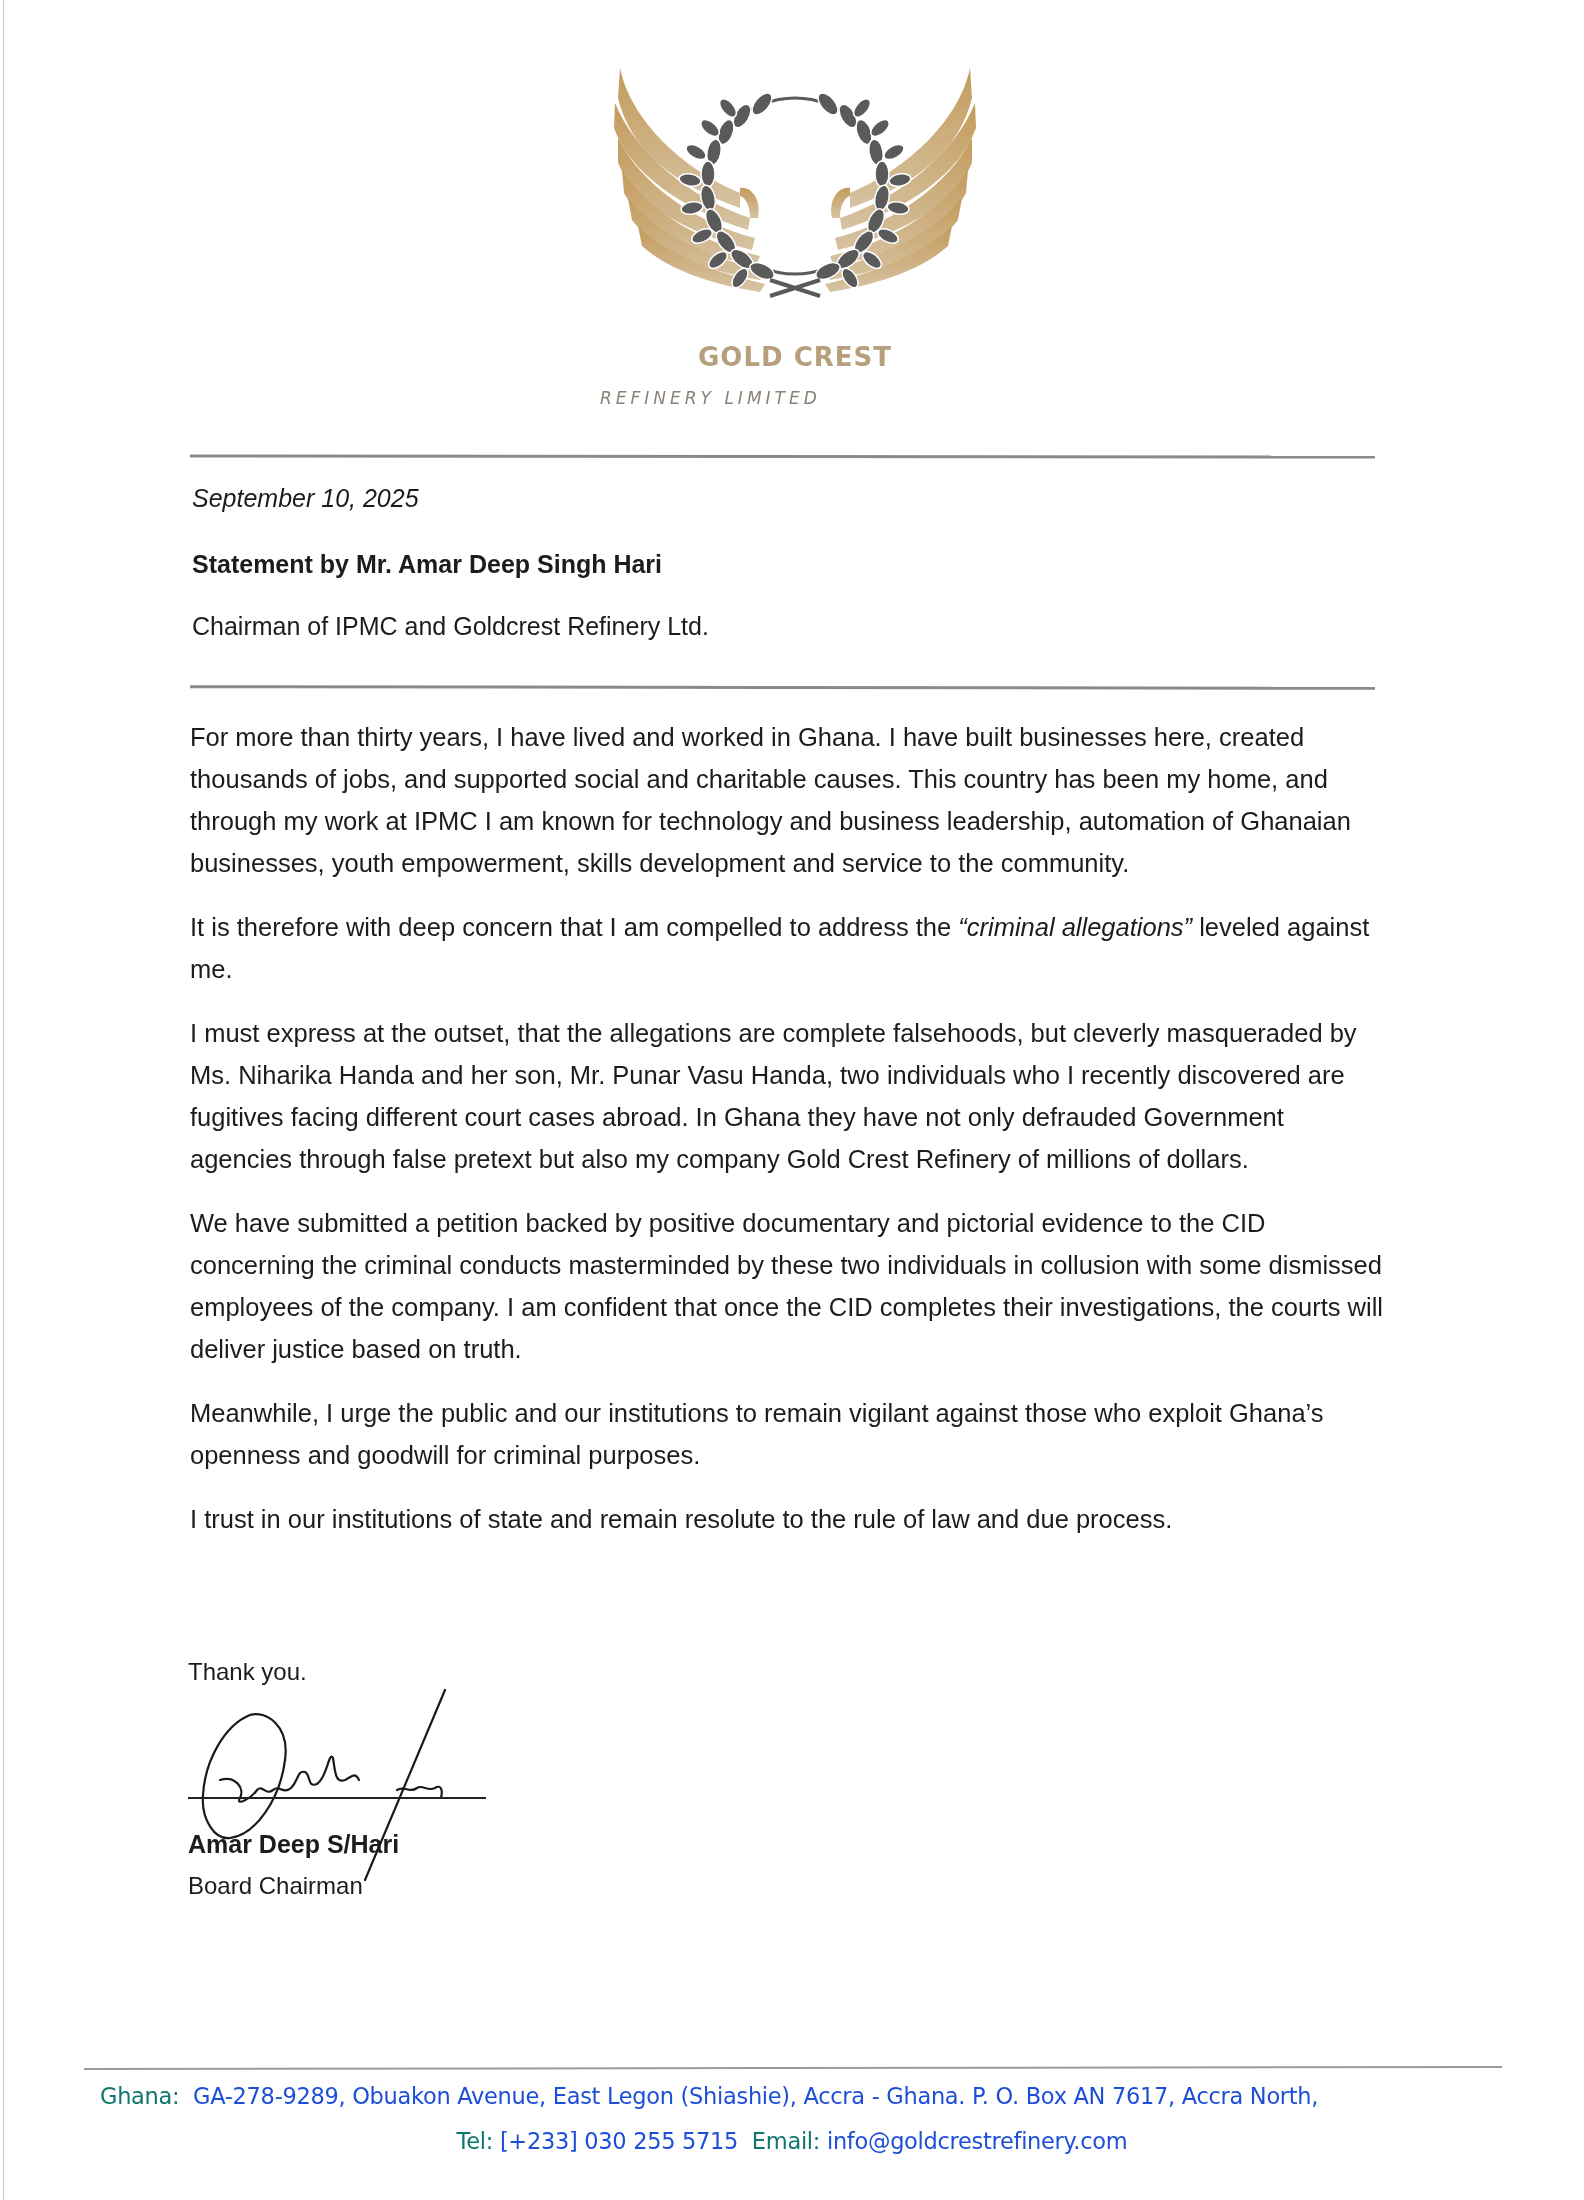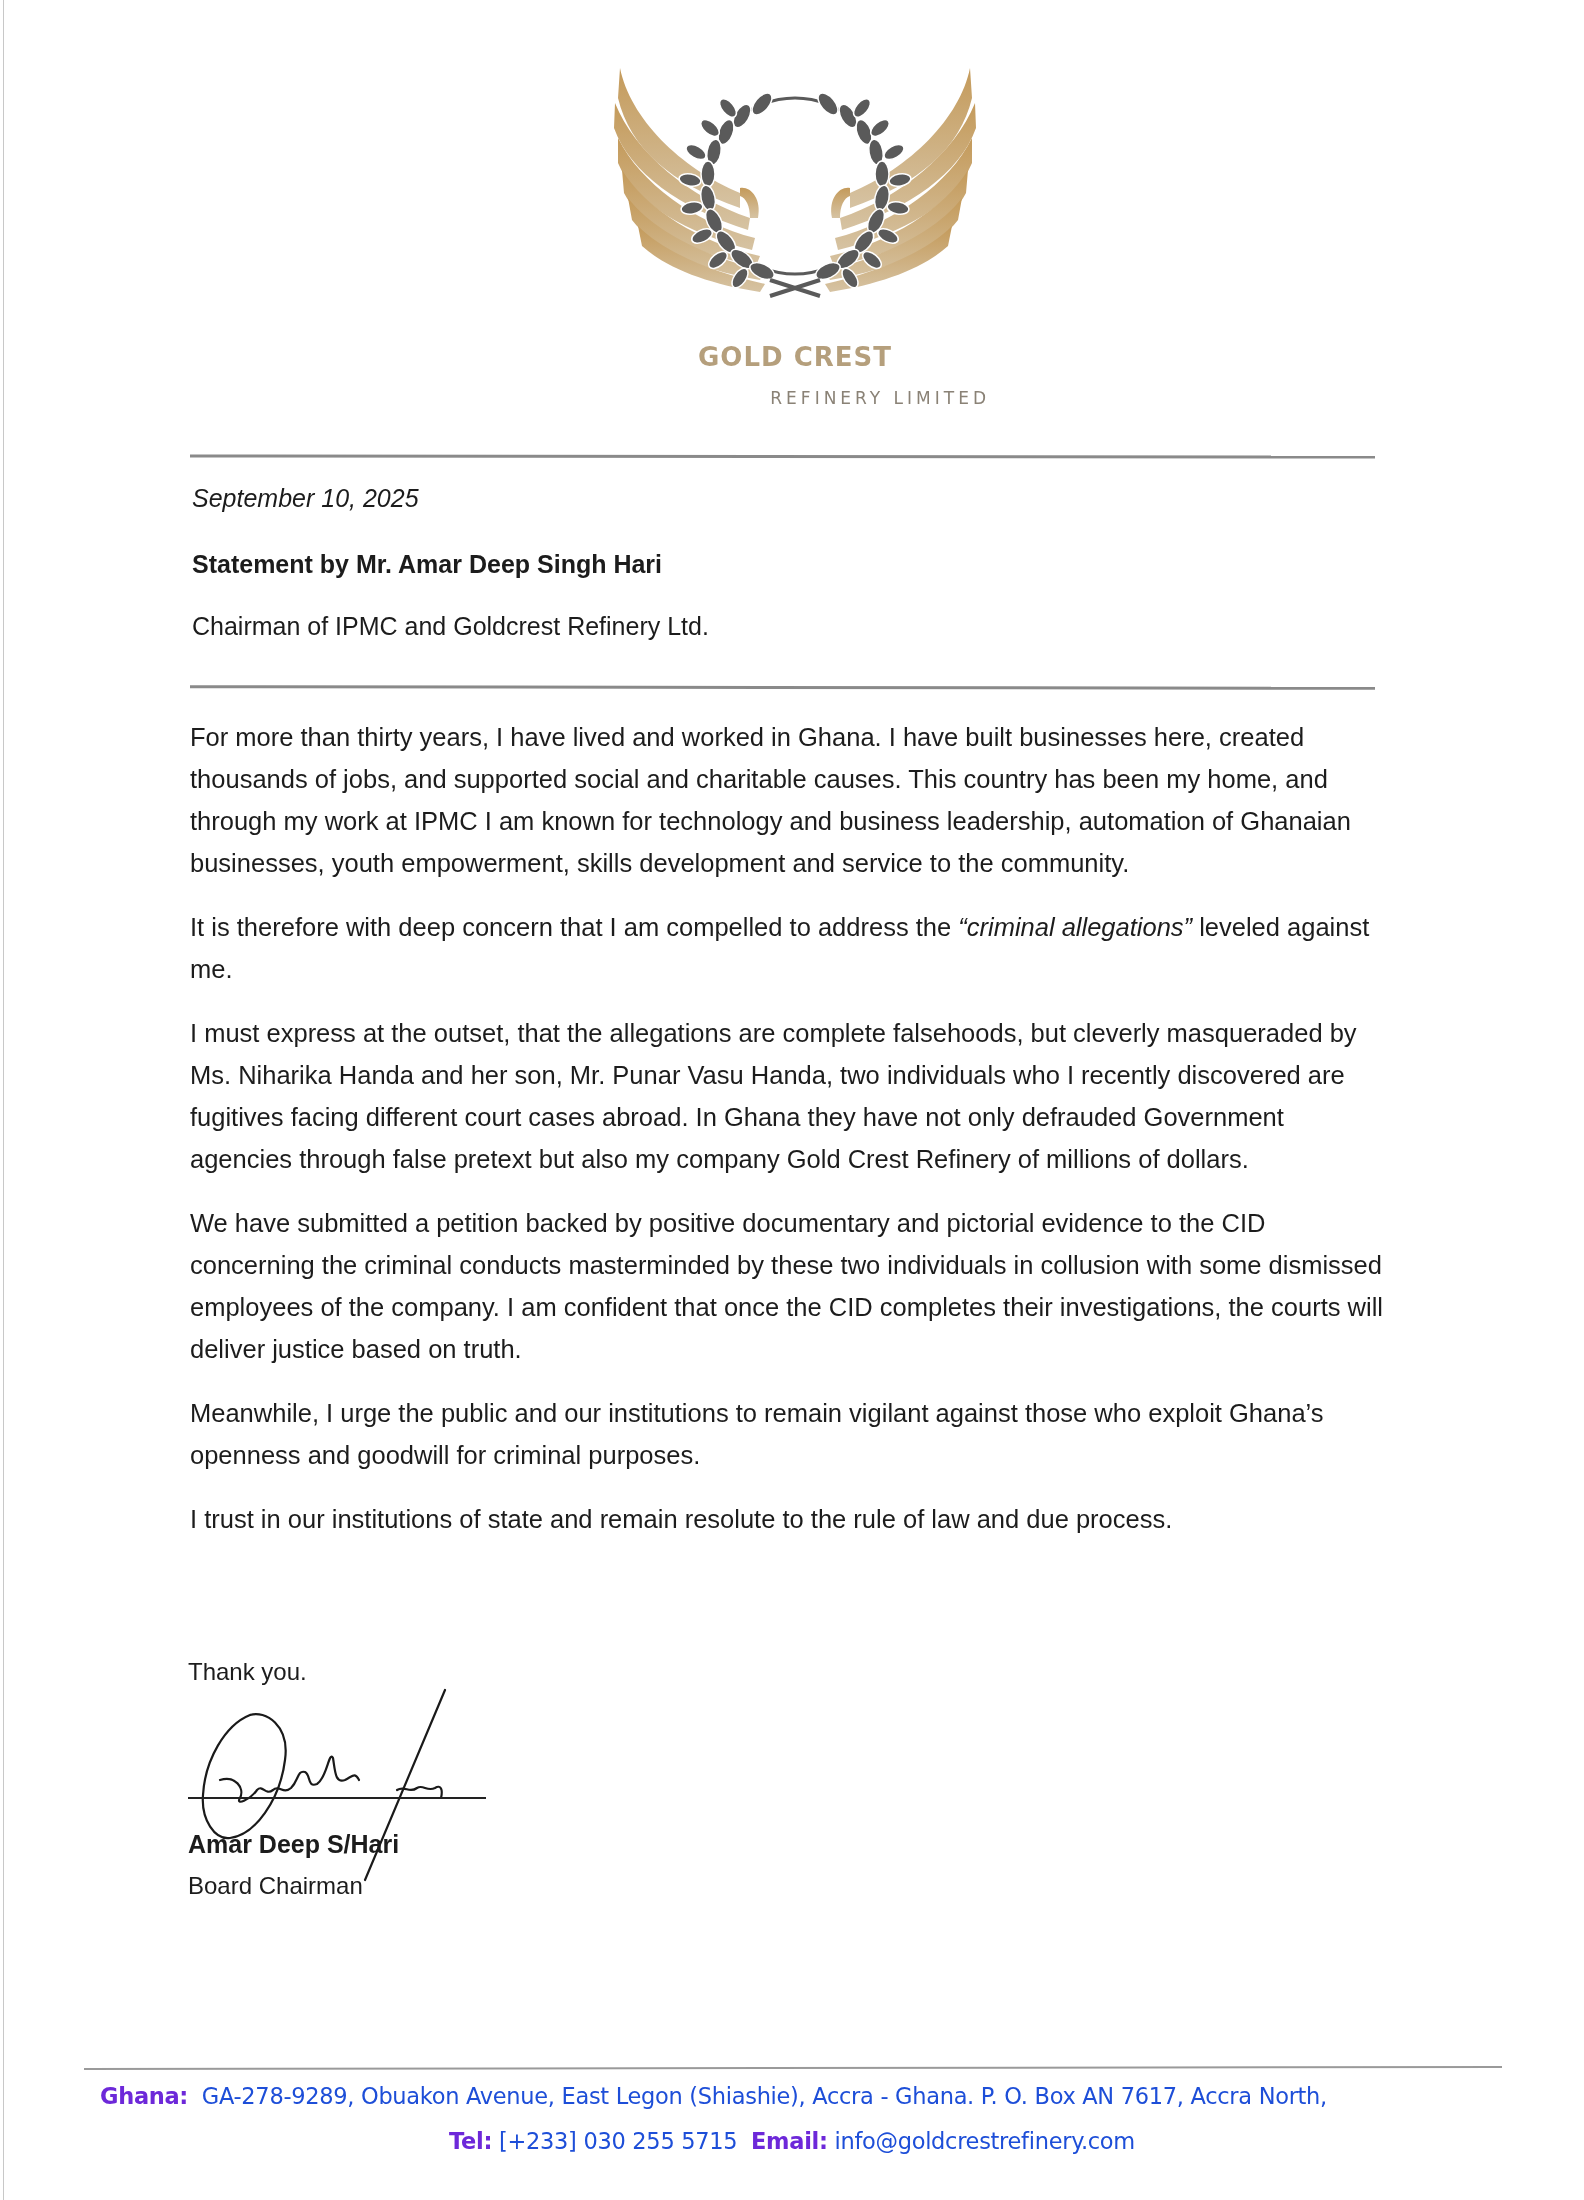--- a/index.html
+++ b/index.html
@@ -4,40 +4,40 @@
 <style>
   html, body { margin: 0; padding: 0; background: #ffffff; }
   body { width: 1584px; height: 2200px; position: relative; overflow: hidden;
          font-family: "Liberation Sans", "DejaVu Sans", sans-serif; color: #1c1c1c; }
   .scan-edge { position: absolute; left: 3px; top: 0; width: 1px; height: 2200px; background: #c8c8c8; }
   .logo { position: absolute; left: 600px; top: 58px; width: 390px; height: 300px; }
   .logo svg { position: absolute; left: 0; top: 0; }
   .logo-title { position: absolute; left: 0; width: 390px; top: 284px; text-align: center;
                 font-family: "DejaVu Sans", sans-serif; font-weight: bold; font-size: 26px;
                 letter-spacing: 1px; color: #b59f7c; }
-  .logo-sub { position: absolute; left: 0; width: 390px; top: 330px; text-align: right;
-              font-family: "DejaVu Sans", sans-serif; font-size: 17px; letter-spacing: 4px; color: #8a8276; }
+  .logo-sub { position: absolute; left: 0; width: 390px; top: 330px; text-align: left;
+              font-family: "DejaVu Sans", sans-serif; font-size: 17px; letter-spacing: 4px; color: #8a8276; font-style: italic; }
   .rule { position: absolute; height: 3px; background: #8a8a8a; }
   .rule.top1 { left: 190px; top: 455px; width: 1185px; transform: rotate(0.05deg); }
   .rule.top2 { left: 190px; top: 686px; width: 1185px; transform: rotate(0.08deg); }
   .rule.footer { left: 84px; top: 2067px; width: 1418px; height: 2px; background: #9a9a9a; transform: rotate(-0.08deg); }
   .heading { position: absolute; left: 192px; font-size: 25px; }
   .date { top: 484px; font-style: italic; }
   .statement { top: 550px; font-weight: bold; }
   .subtitle { top: 612px; }
   .body-text { position: absolute; left: 190px; top: 716px; width: 1200px; font-size: 25.5px; line-height: 42px; }
   .body-text p { margin: 0 0 22px 0; }
   .closing { position: absolute; left: 188px; top: 1658px; font-size: 24px; }
   .signature { position: absolute; left: 185px; top: 1680px; }
   .sig-line { position: absolute; left: 188px; top: 1797px; width: 298px; height: 2px; background: #222; }
   .signer-name { position: absolute; left: 188px; top: 1830px; font-size: 25px; font-weight: bold; }
   .signer-role { position: absolute; left: 188px; top: 1872px; font-size: 24px; }
   .footer-line1 { position: absolute; left: 100px; top: 2083px; width: 1400px; font-size: 22.5px; font-family: "DejaVu Sans", sans-serif; white-space: nowrap; letter-spacing: -0.3px; }
   .footer-line2 { position: absolute; left: 0; top: 2120px; width: 1584px; text-align: center; font-size: 22.5px; font-family: "DejaVu Sans", sans-serif; white-space: nowrap; letter-spacing: -0.3px; margin-top: 8px; }
-  .flabel { color: #6d28d9; font-weight: bold; text-align: right; }
+  .flabel { color: #0f766e; font-weight: normal; text-align: right; }
   .fval { color: #1d4ed8; }
 </style>
 </head>
 <body>
 
 <div class="scan-edge"></div>
 
 <div class="logo">
   <svg width="390" height="280" viewBox="0 0 390 280">
     <defs>

